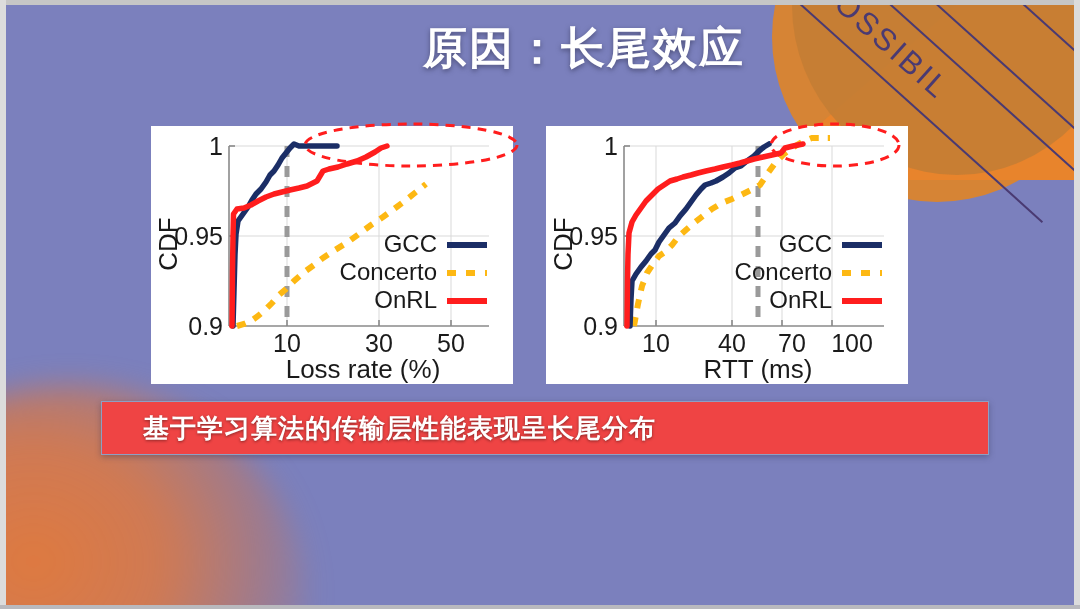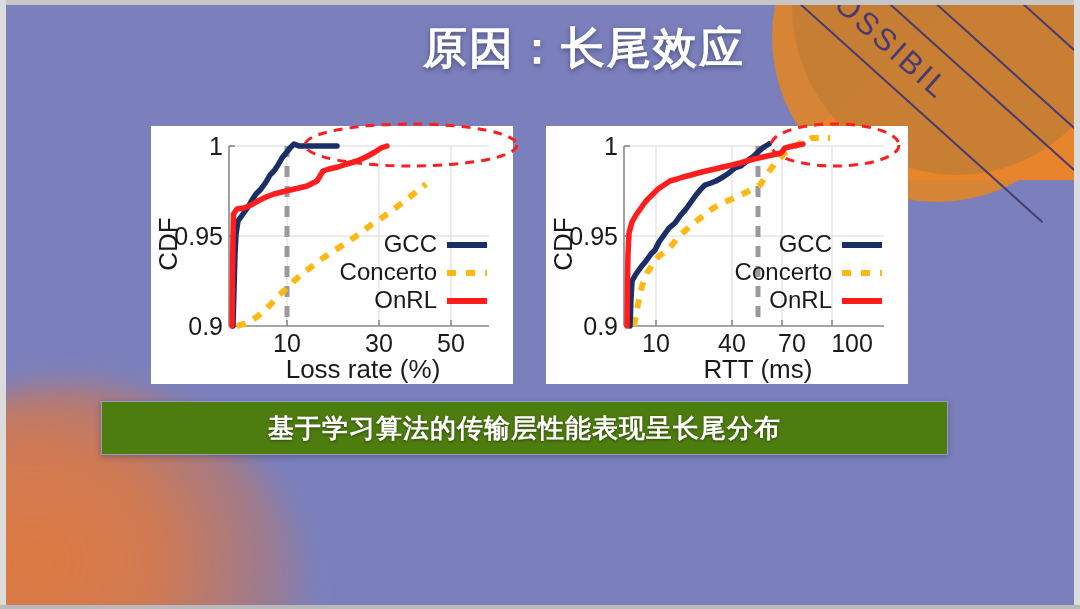--- a/index.html
+++ b/index.html
@@ -134,25 +134,26 @@
   
   .annot { position:absolute; z-index:40; pointer-events:none; }
   #annot-left  { left:296px; top:116px; width:218px; height:48px; }
   #annot-right { left:762px; top:116px; width:134px; height:48px; }
 
   
   .banner {
     position:absolute;
     left:95px; top:396px;
     width:845px; height:52px;
-    background:#4d7c0f;
+    background:#ef4444;
     border:1px solid #8e9fc3;
     box-shadow: 0 2px 6px rgba(40,40,70,0.35);
-    display:flex; align-items:center; justify-content:center;
+    display:flex; align-items:center; 
     z-index:30;
+    padding-left:41px;
   }
   .banner-text {
     color:#ffffff;
     font-size:26px;
     font-weight:bold;
     letter-spacing:1px;
     text-shadow: 0 1px 3px rgba(0,0,0,0.45);
     font-family:"Liberation Sans","DejaVu Sans",sans-serif;
   }
 

